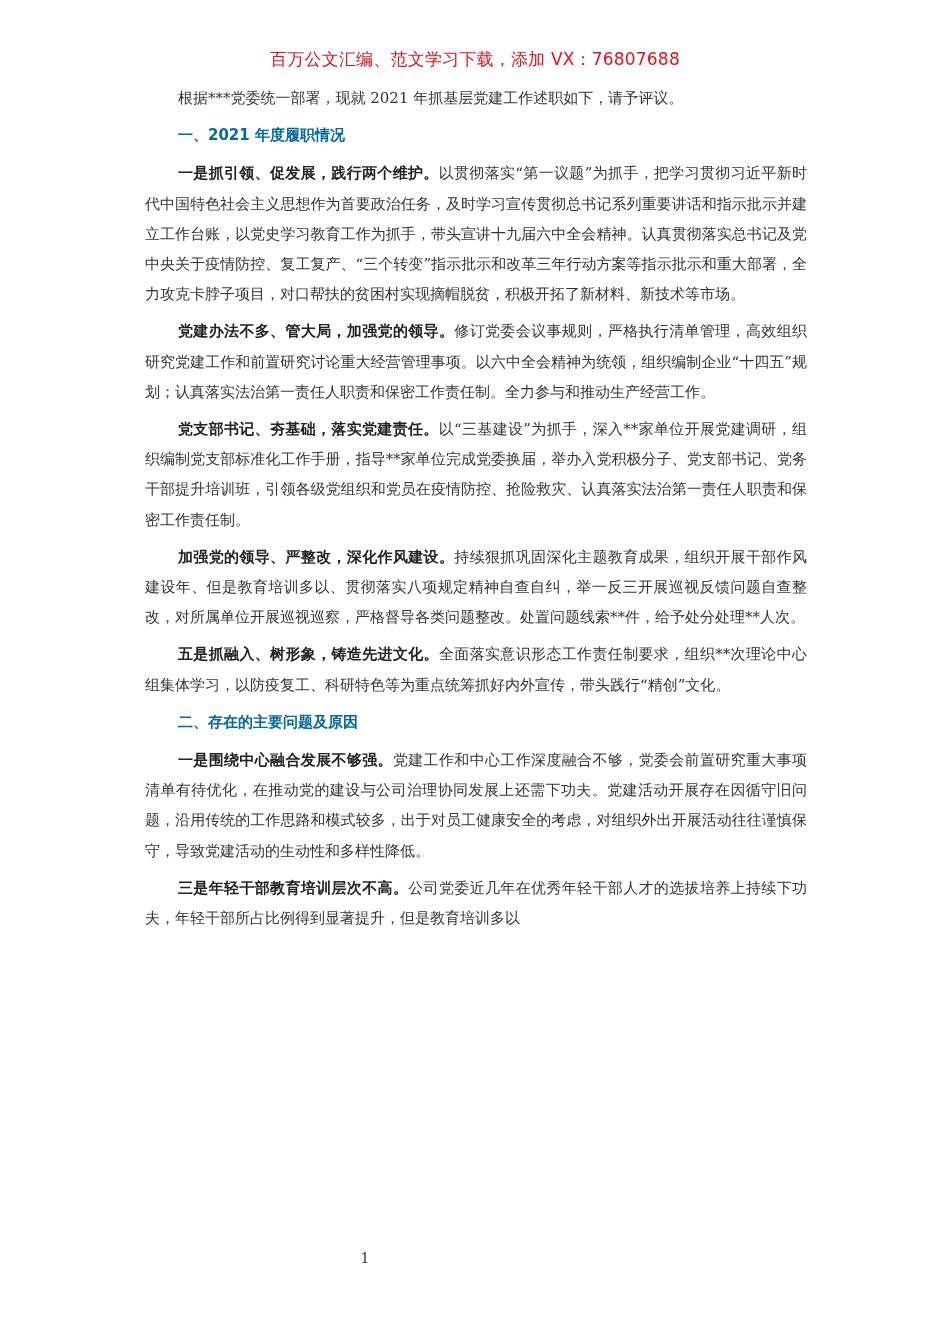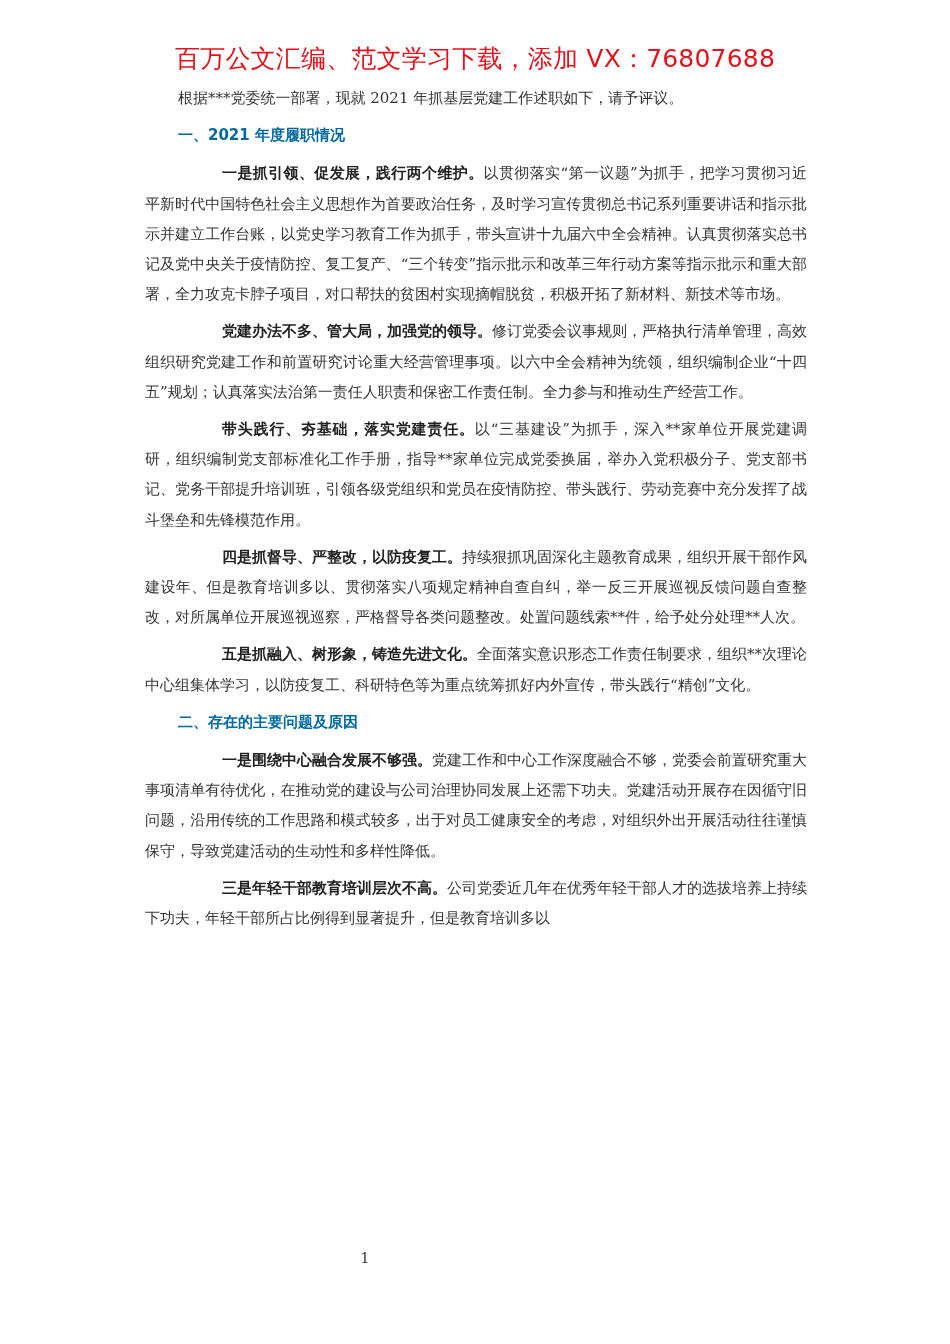--- a/index.html
+++ b/index.html
@@ -1,50 +1,50 @@
 <!DOCTYPE html>
 <html><head>
 <meta charset="utf-8">
 <style>
   html, body { margin: 0; padding: 0; background: #ffffff; }
   body { width: 950px; height: 1344px; position: relative; overflow: hidden; }
   .page { position: absolute; left: 0; top: 0; width: 950px; height: 1344px; background: #fff; }
   .header {
     position: absolute; top: 45px; left: 0; width: 950px; text-align: center;
-    color: #e3121b; font-family: "DejaVu Sans", sans-serif; font-size: 25px; line-height: 28px;
+    color: #e3121b; font-family: "DejaVu Sans", sans-serif; font-size: 17px; line-height: 28px;
     letter-spacing: 0.2px;
   }
   .body {
     position: absolute; left: 145px; top: 83px; width: 662px;
     font-family: "DejaVu Serif", serif; font-size: 15px; line-height: 30.2px;
     color: #333; text-align: justify; text-justify: inter-character;
   }
   .p { margin: 0 0 7px 0; text-indent: 2.2em; }
   .h { font-family: "DejaVu Sans", sans-serif; font-weight: bold; margin: 0 0 8px 0; text-indent: 2.2em; color:#0369a1; }
-  .b { font-family: "DejaVu Sans", sans-serif; font-weight: bold; color: #222; margin-left: 44px; }
+  .b { font-family: "DejaVu Sans", sans-serif; font-weight: bold; color: #222; }
   .pagenum {
     position: absolute; top: 1250px; left: 0; width: 730px; text-align: center;
     font-family: "DejaVu Serif", serif; font-size: 14px; color: #333;
   }
 </style>
 </head>
 <body>
 
 <div class="page">
   <div class="header">百万公文汇编、范文学习下载，添加 VX：76807688</div>
 
   <div class="body">
     <p class="p">根据***党委统一部署，现就 2021 年抓基层党建工作述职如下，请予评议。</p>
 
     <p class="h">一、2021 年度履职情况</p>
 
     <p class="p"><span class="b">一是抓引领、促发展，践行两个维护。</span><span>以贯彻落实“第一议题”为抓手，把学习贯彻习近平新时代中国特色社会主义思想作为首要政治任务，及时学习宣传贯彻总书记系列重要讲话和指示批示并建立工作台账，以党史学习教育工作为抓手，带头宣讲十九届六中全会精神。认真贯彻落实总书记及党中央关于疫情防控、复工复产、“三个转变”指示批示和改革三年行动方案等指示批示和重大部署，全力攻克卡脖子项目，对口帮扶的贫困村实现摘帽脱贫，积极开拓了新材料、新技术等市场。</span></p>
     <p class="p"><span class="b">党建办法不多、管大局，加强党的领导。</span><span>修订党委会议事规则，严格执行清单管理，高效组织研究党建工作和前置研究讨论重大经营管理事项。以六中全会精神为统领，组织编制企业“十四五”规划；认真落实法治第一责任人职责和保密工作责任制。全力参与和推动生产经营工作。</span></p>
-    <p class="p"><span class="b">带头践行、夯基础，落实党建责任。</span><span>以“三基建设”为抓手，深入**家单位开展党建调研，组织编制党支部标准化工作手册，指导**家单位完成党委换届，举办入党积极分子、党支部书记、党务干部提升培训班，引领各级党组织和党员在疫情防控、带头践行、劳动竞赛中充分发挥了战斗堡垒和先锋模范作用。</span></p>
-    <p class="p"><span class="b">四是抓督导、严整改，以防疫复工。</span><span>持续狠抓巩固深化主题教育成果，组织开展干部作风建设年、但是教育培训多以、贯彻落实八项规定精神自查自纠，举一反三开展巡视反馈问题自查整改，对所属单位开展巡视巡察，严格督导各类问题整改。处置问题线索**件，给予处分处理**人次。</span></p>
+    <p class="p"><span class="b">党支部书记、夯基础，落实党建责任。</span><span>以“三基建设”为抓手，深入**家单位开展党建调研，组织编制党支部标准化工作手册，指导**家单位完成党委换届，举办入党积极分子、党支部书记、党务干部提升培训班，引领各级党组织和党员在疫情防控、抢险救灾、认真落实法治第一责任人职责和保密工作责任制。</span></p>
+    <p class="p"><span class="b">加强党的领导、严整改，深化作风建设。</span><span>持续狠抓巩固深化主题教育成果，组织开展干部作风建设年、但是教育培训多以、贯彻落实八项规定精神自查自纠，举一反三开展巡视反馈问题自查整改，对所属单位开展巡视巡察，严格督导各类问题整改。处置问题线索**件，给予处分处理**人次。</span></p>
     <p class="p"><span class="b">五是抓融入、树形象，铸造先进文化。</span><span>全面落实意识形态工作责任制要求，组织**次理论中心组集体学习，以防疫复工、科研特色等为重点统筹抓好内外宣传，带头践行“精创”文化。</span></p>
 
     <p class="h">二、存在的主要问题及原因</p>
 
     <p class="p"><span class="b">一是围绕中心融合发展不够强。</span><span>党建工作和中心工作深度融合不够，党委会前置研究重大事项清单有待优化，在推动党的建设与公司治理协同发展上还需下功夫。党建活动开展存在因循守旧问题，沿用传统的工作思路和模式较多，出于对员工健康安全的考虑，对组织外出开展活动往往谨慎保守，导致党建活动的生动性和多样性降低。</span></p>
     <p class="p"><span class="b">三是年轻干部教育培训层次不高。</span><span>公司党委近几年在优秀年轻干部人才的选拔培养上持续下功夫，年轻干部所占比例得到显著提升，但是教育培训多以</span></p>
   </div>
 
   <div class="pagenum">1</div>
 </div>

